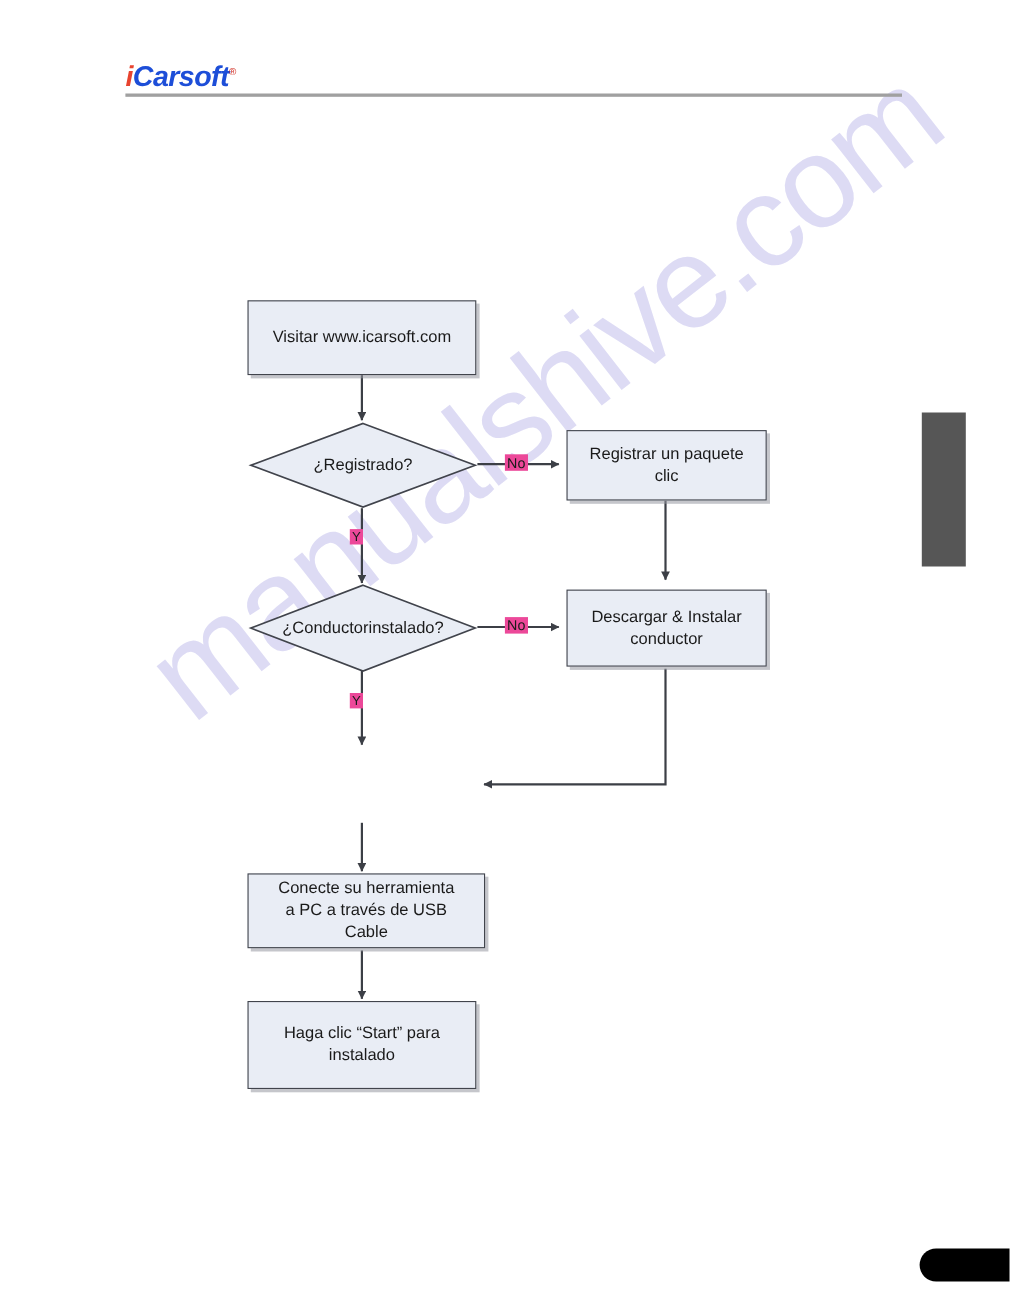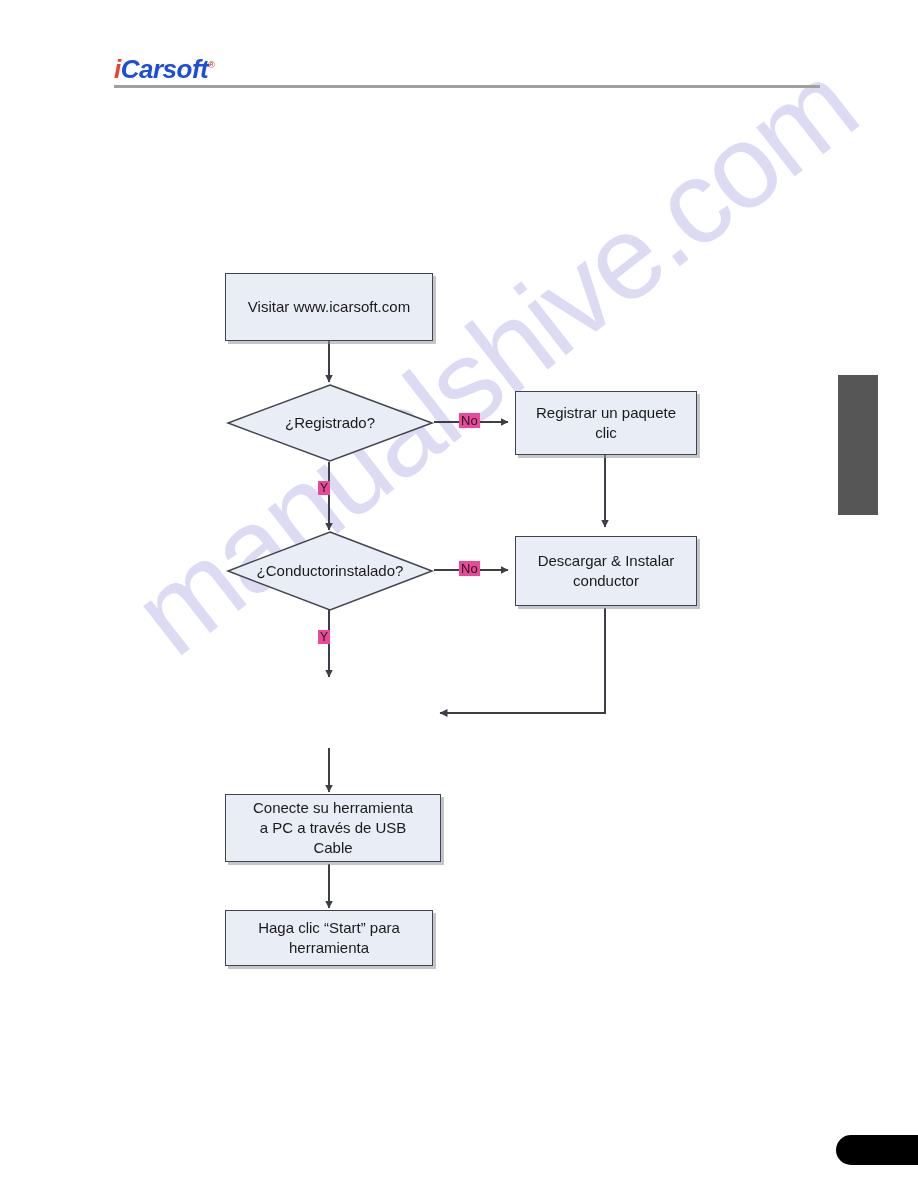--- a/index.html
+++ b/index.html
@@ -251,22 +251,22 @@
 
     <div class="node box" style="left:515px; top:536px; width:182px; height:70px;">
       <div class="box-label"><span>Descargar &amp; Instalar</span><br><span>conductor</span></div>
     </div>
 
 
     <div class="node box" style="left:225px; top:794px; width:216px; height:68px;">
       <div class="box-label"><span>Conecte su herramienta</span><br><span>a PC a través de USB</span><br><span>Cable</span></div>
     </div>
 
-    <div class="node box" style="left:225px; top:910px; width:208px; height:56px;">
-      <div class="box-label"><span>Haga clic “Start” para</span><br><span>herramienta</span></div>
+    <div class="node box" style="left:225px; top:910px; width:208px; height:80px;">
+      <div class="box-label"><span>Haga clic “Start” para</span><br><span>instalado</span></div>
     </div>
 
     <div class="edge-label" style="left:459px; top:413px;">No</div>
     <div class="edge-label" style="left:459px; top:561px;">No</div>
     <div class="edge-label small" style="left:318px; top:481px;">Y</div>
     <div class="edge-label small" style="left:318px; top:630px;">Y</div>
 
   </div>
 
 </div>

